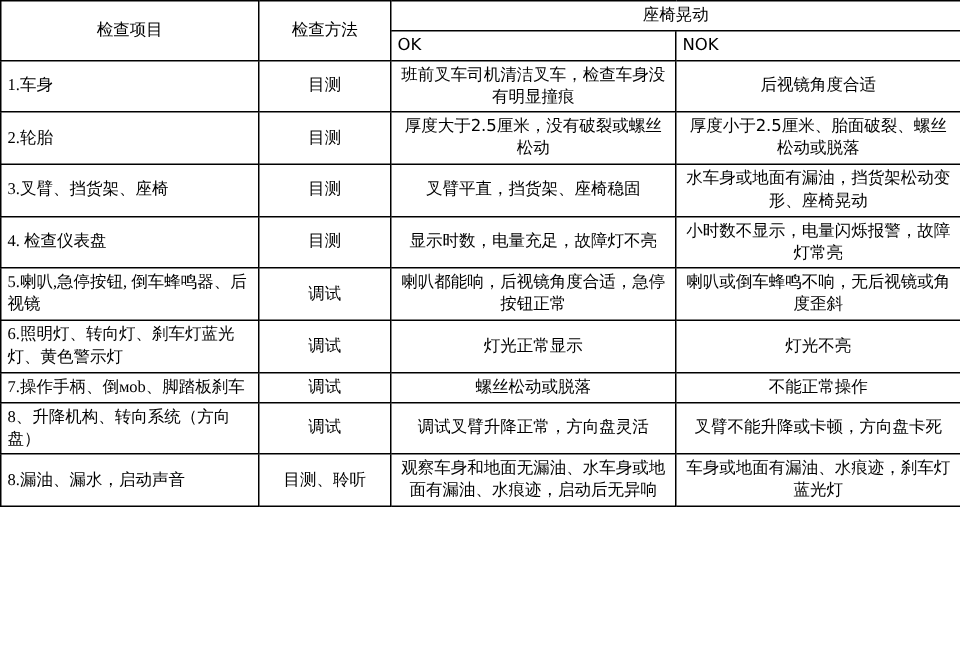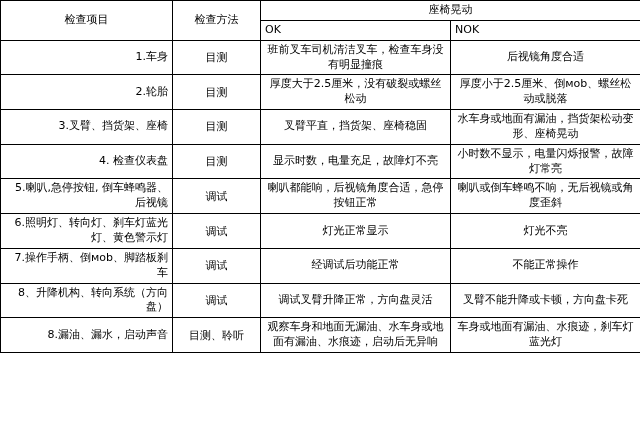--- a/index.html
+++ b/index.html
@@ -52,28 +52,28 @@
     text-align: center;
     font-weight: bold;
     font-size: 12.5px;
   }
   .hdr-ok, .hdr-nok {
     text-align: left;
     font-weight: bold;
     font-size: 11.5px;
   }
   td.cell-item {
-    text-align: right;
+    text-align: left;
     font-size: 12px;
     padding-left: 5px;
+    font-family: Liberation Serif, serif;
   }
   td.cell-method {
     text-align: center;
     font-size: 12px;
-    font-family: Liberation Serif, serif;
   }
   td.cell-ok, td.cell-nok {
     text-align: center;
     font-size: 11px;
   }
 </style>
 </head>
 <body>
 
 <div id="sheet">
@@ -99,21 +99,21 @@
       <tr>
         <td class="cell-item">1.车身</td>
         <td class="cell-method">目测</td>
         <td class="cell-ok">班前叉车司机清洁叉车，检查车身没有明显撞痕</td>
         <td class="cell-nok">后视镜角度合适</td>
       </tr>
       <tr>
         <td class="cell-item">2.轮胎</td>
         <td class="cell-method">目测</td>
         <td class="cell-ok">厚度大于2.5厘米，没有破裂或螺丝松动</td>
-        <td class="cell-nok">厚度小于2.5厘米、倒моb、螺丝松动或脱落</td>
+        <td class="cell-nok">厚度小于2.5厘米、胎面破裂、螺丝松动或脱落</td>
       </tr>
       <tr>
         <td class="cell-item">3.叉臂、挡货架、座椅</td>
         <td class="cell-method">目测</td>
         <td class="cell-ok">叉臂平直，挡货架、座椅稳固</td>
         <td class="cell-nok">水车身或地面有漏油，挡货架松动变形、座椅晃动</td>
       </tr>
       <tr>
         <td class="cell-item">4. 检查仪表盘</td>
         <td class="cell-method">目测</td>
@@ -128,21 +128,21 @@
       </tr>
       <tr>
         <td class="cell-item">6.照明灯、转向灯、刹车灯蓝光灯、黄色警示灯</td>
         <td class="cell-method">调试</td>
         <td class="cell-ok">灯光正常显示</td>
         <td class="cell-nok">灯光不亮</td>
       </tr>
       <tr>
         <td class="cell-item">7.操作手柄、倒моb、脚踏板刹车</td>
         <td class="cell-method">调试</td>
-        <td class="cell-ok">经调试后功能正常</td>
+        <td class="cell-ok">螺丝松动或脱落</td>
         <td class="cell-nok">不能正常操作</td>
       </tr>
       <tr>
         <td class="cell-item">8、升降机构、转向系统（方向盘）</td>
         <td class="cell-method">调试</td>
         <td class="cell-ok">调试叉臂升降正常，方向盘灵活</td>
         <td class="cell-nok">叉臂不能升降或卡顿，方向盘卡死</td>
       </tr>
       <tr>
         <td class="cell-item">8.漏油、漏水，启动声音</td>

